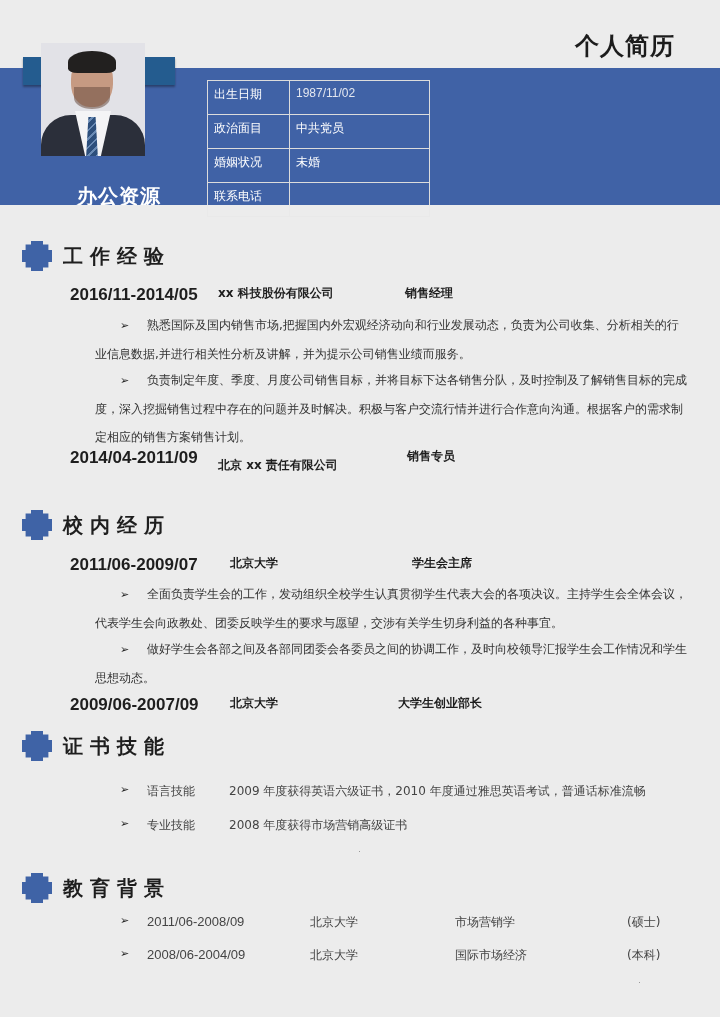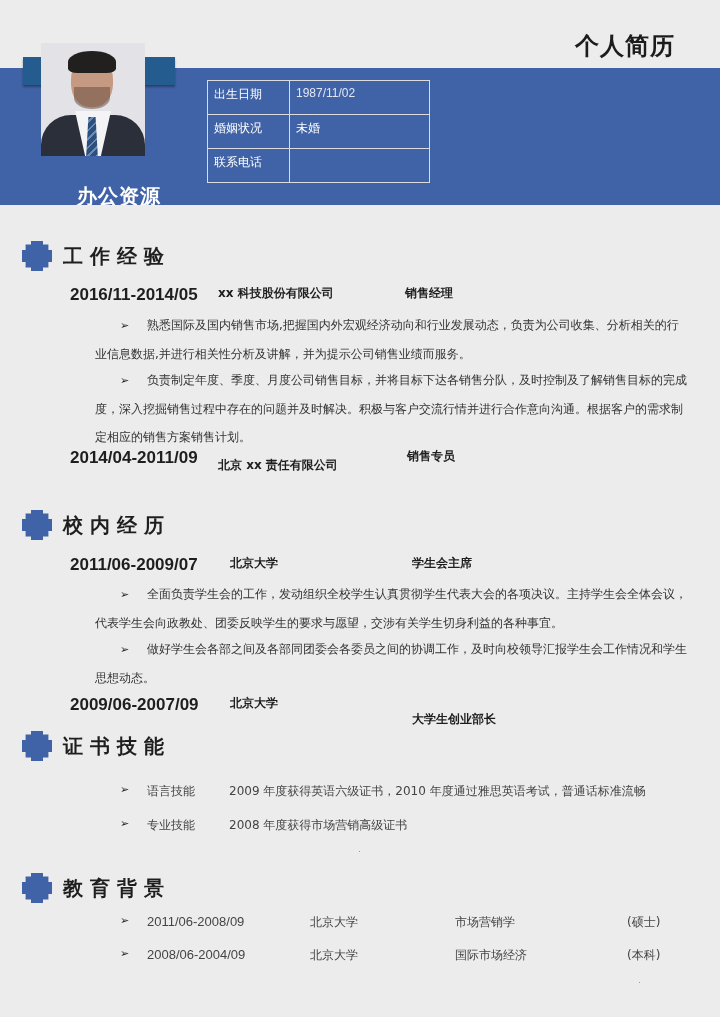--- a/index.html
+++ b/index.html
@@ -136,20 +136,24 @@
   </div>
   <div class="name">办公资源</div>
 
   <table class="info-table left">
     <tbody>
         <tr>
       <td class="k">出生日期</td>
       <td class="v date">1987/11/02</td>
     </tr>
     <tr>
+      <td class="k">政治面目</td>
+      <td class="v">中共党员</td>
+    </tr>
+    <tr>
       <td class="k">婚姻状况</td>
       <td class="v">未婚</td>
     </tr>
     <tr class="last">
       <td class="k">联系电话</td>
       <td class="v"></td>
     </tr>
   </tbody>
     </table>
 
@@ -191,21 +195,21 @@
   <div class="para" style="top:580px;">
     <span class="arrow">➢</span><span>全面负责学生会的工作，发动组织全校学生认真贯彻学生代表大会的各项决议。主持学生会全体会议，代表学生会向政教处、团委反映学生的要求与愿望，交涉有关学生切身利益的各种事宜。</span>
   </div>
   <div class="para" style="top:635px;">
     <span class="arrow">➢</span><span>做好学生会各部之间及各部同团委会各委员之间的协调工作，及时向校领导汇报学生会工作情况和学生思想动态。</span>
   </div>
 
   <div class="entry" style="top:695px;">
     <span class="date">2009/06-2007/09</span>
     <span style="left:160px;">北京大学</span>
-    <span style="left:342px;margin-top:16px;">大学生创业部长</span>
+    <span style="left:328px;">大学生创业部长</span>
   </div>
 
   <div class="sec-head" style="top:730px;">
     <div class="sec-icon"></div>
     <div class="sec-title">证书技能</div>
   </div>
 
   <div class="row" style="top:783px;">
     <span class="arrow">➢</span>
     <span style="left:27px;">语言技能</span>

